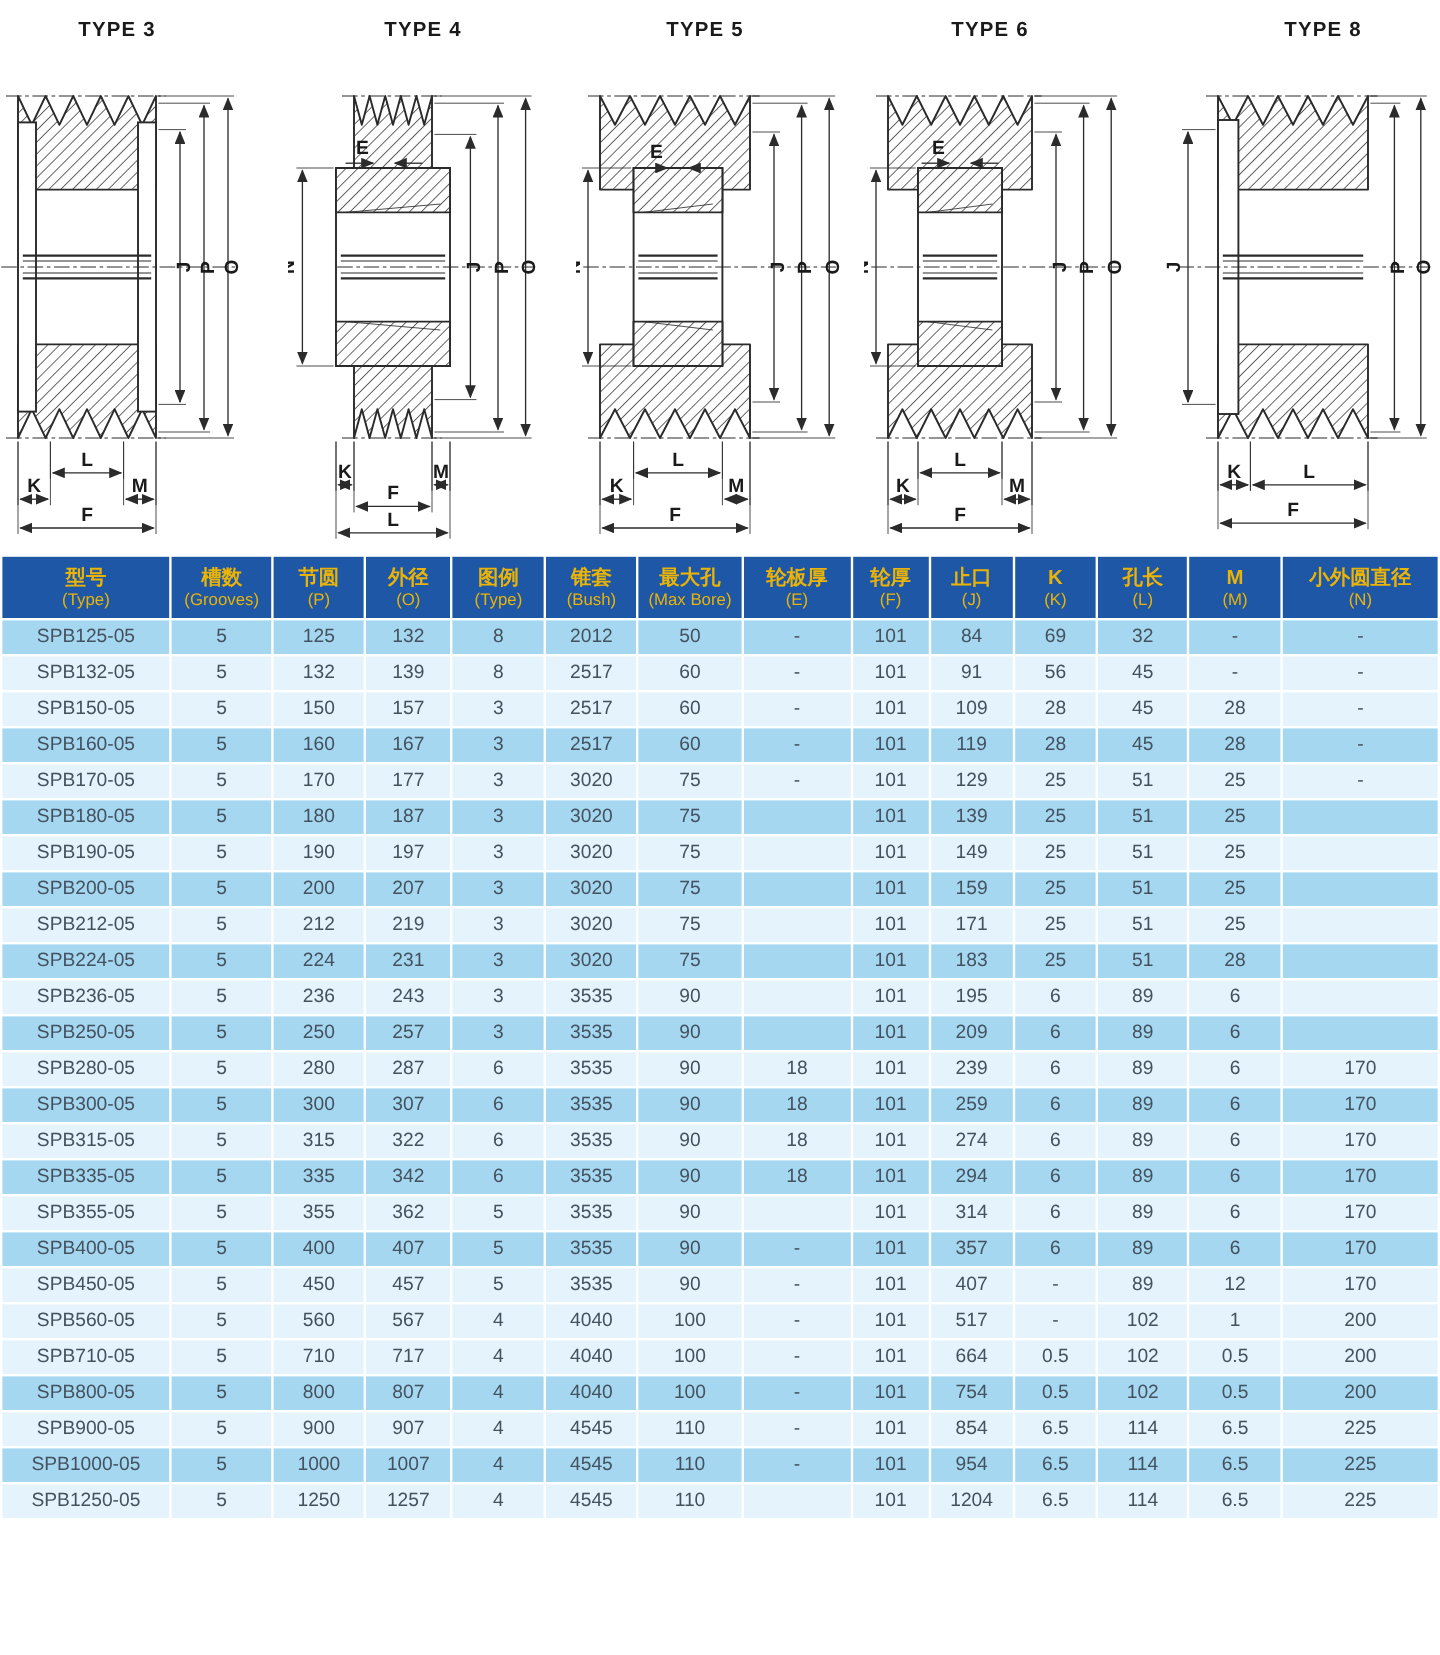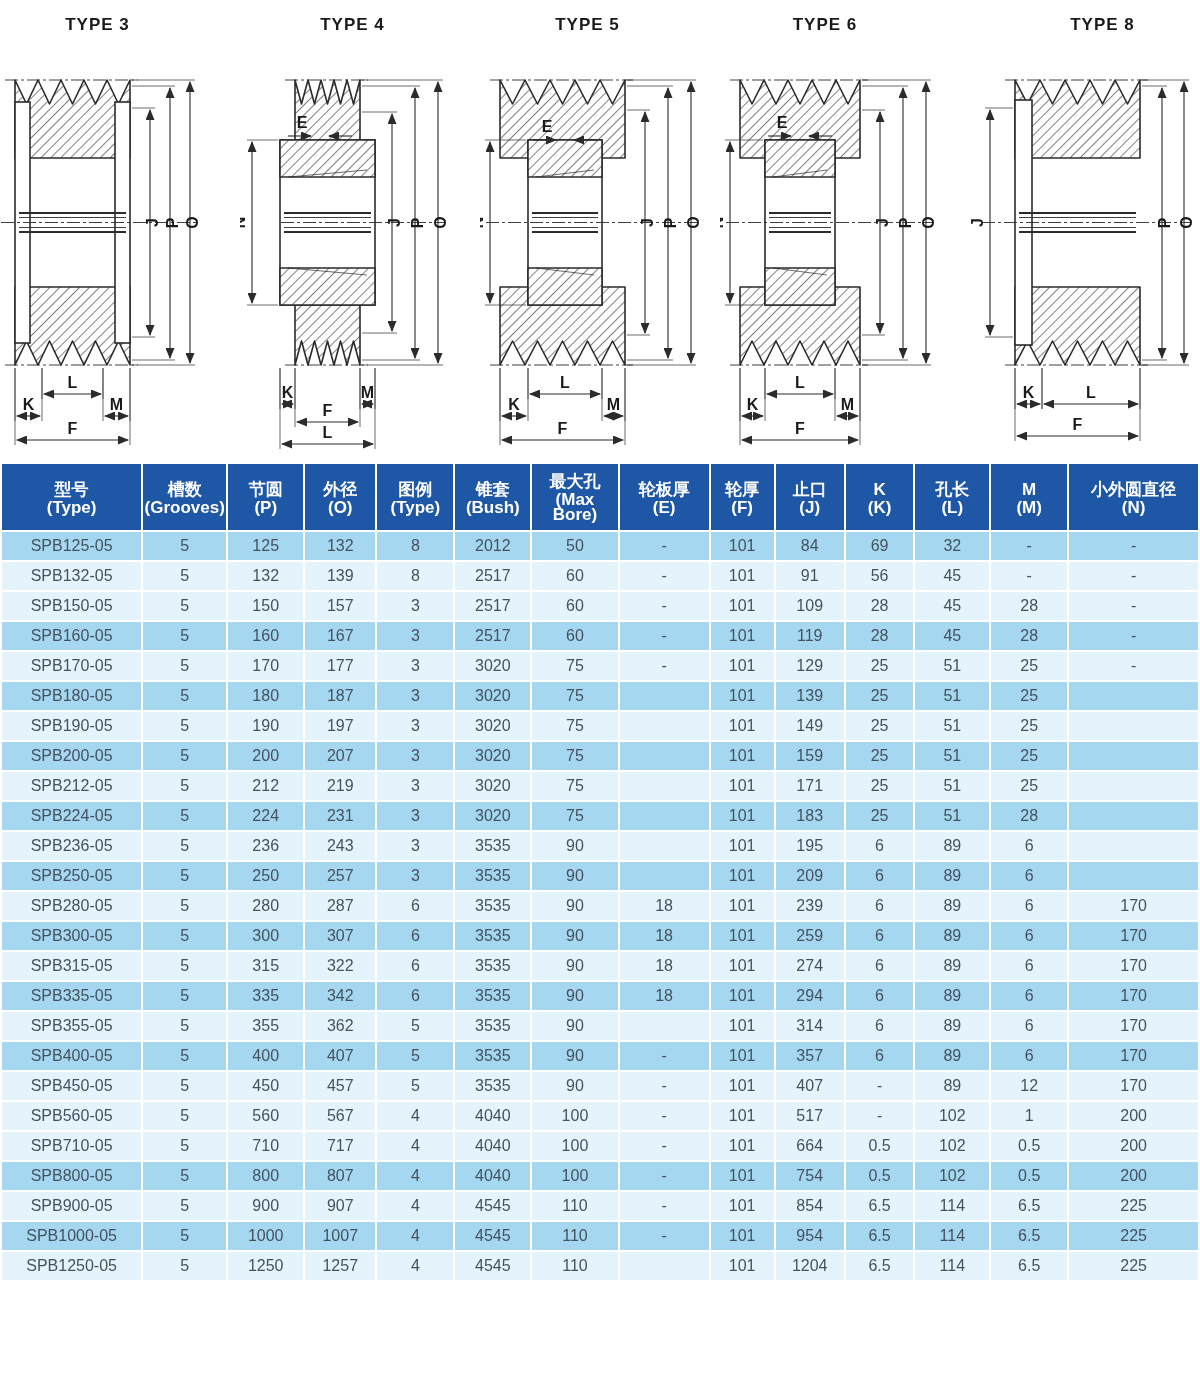--- a/index.html
+++ b/index.html
@@ -13,23 +13,23 @@
   .dlab{font:bold 16px "Liberation Sans",sans-serif;fill:#1a1a1a;text-anchor:middle;}
   .hat{fill:url(#hatch);stroke:#2b2b2b;stroke-width:1.6;stroke-linejoin:round;}
   .wht{fill:#ffffff;stroke:#2b2b2b;stroke-width:1.6;}
   .dim{stroke:#2b2b2b;stroke-width:1.1;fill:none;}
   .ext{stroke:#2b2b2b;stroke-width:0.7;fill:none;}
   .cl{stroke:#2b2b2b;stroke-width:0.9;fill:none;stroke-dasharray:13 3 3 3;}
   .bore{stroke:#2b2b2b;fill:none;}
 
   
   table.spec-table{width:1200px;border-collapse:separate;border-spacing:2px;background:#ffffff;table-layout:fixed;}
-  table.spec-table th{background:#1d57a5;color:#ffffff;text-align:center;vertical-align:middle;padding:7px 0 8px 0;font-weight:bold;}
+  table.spec-table th{background:#1d57a5;color:#eab308;text-align:center;vertical-align:middle;padding:7px 0 8px 0;font-weight:bold;}
   .th-zh{display:block;font-size:17px;line-height:21px;}
-  .th-en{display:block;font-size:17px;line-height:15px;font-weight:bold;}
+  .th-en{display:block;font-size:14px;line-height:15px;font-weight:normal;}
   table.spec-table td{text-align:center;vertical-align:middle;height:26px;font-size:16px;color:#44525f;padding:1px 0;}
   tr.row-dark td{background:#a5d7f0;}
   tr.row-light td{background:#e5f3fc;}
 </style>
 </head>
 <body>
 
 <svg width="0" height="0" style="position:absolute" aria-hidden="true">
   <defs>
     <pattern id="hatch" width="7" height="7" patternUnits="userSpaceOnUse" patternTransform="rotate(45)">

